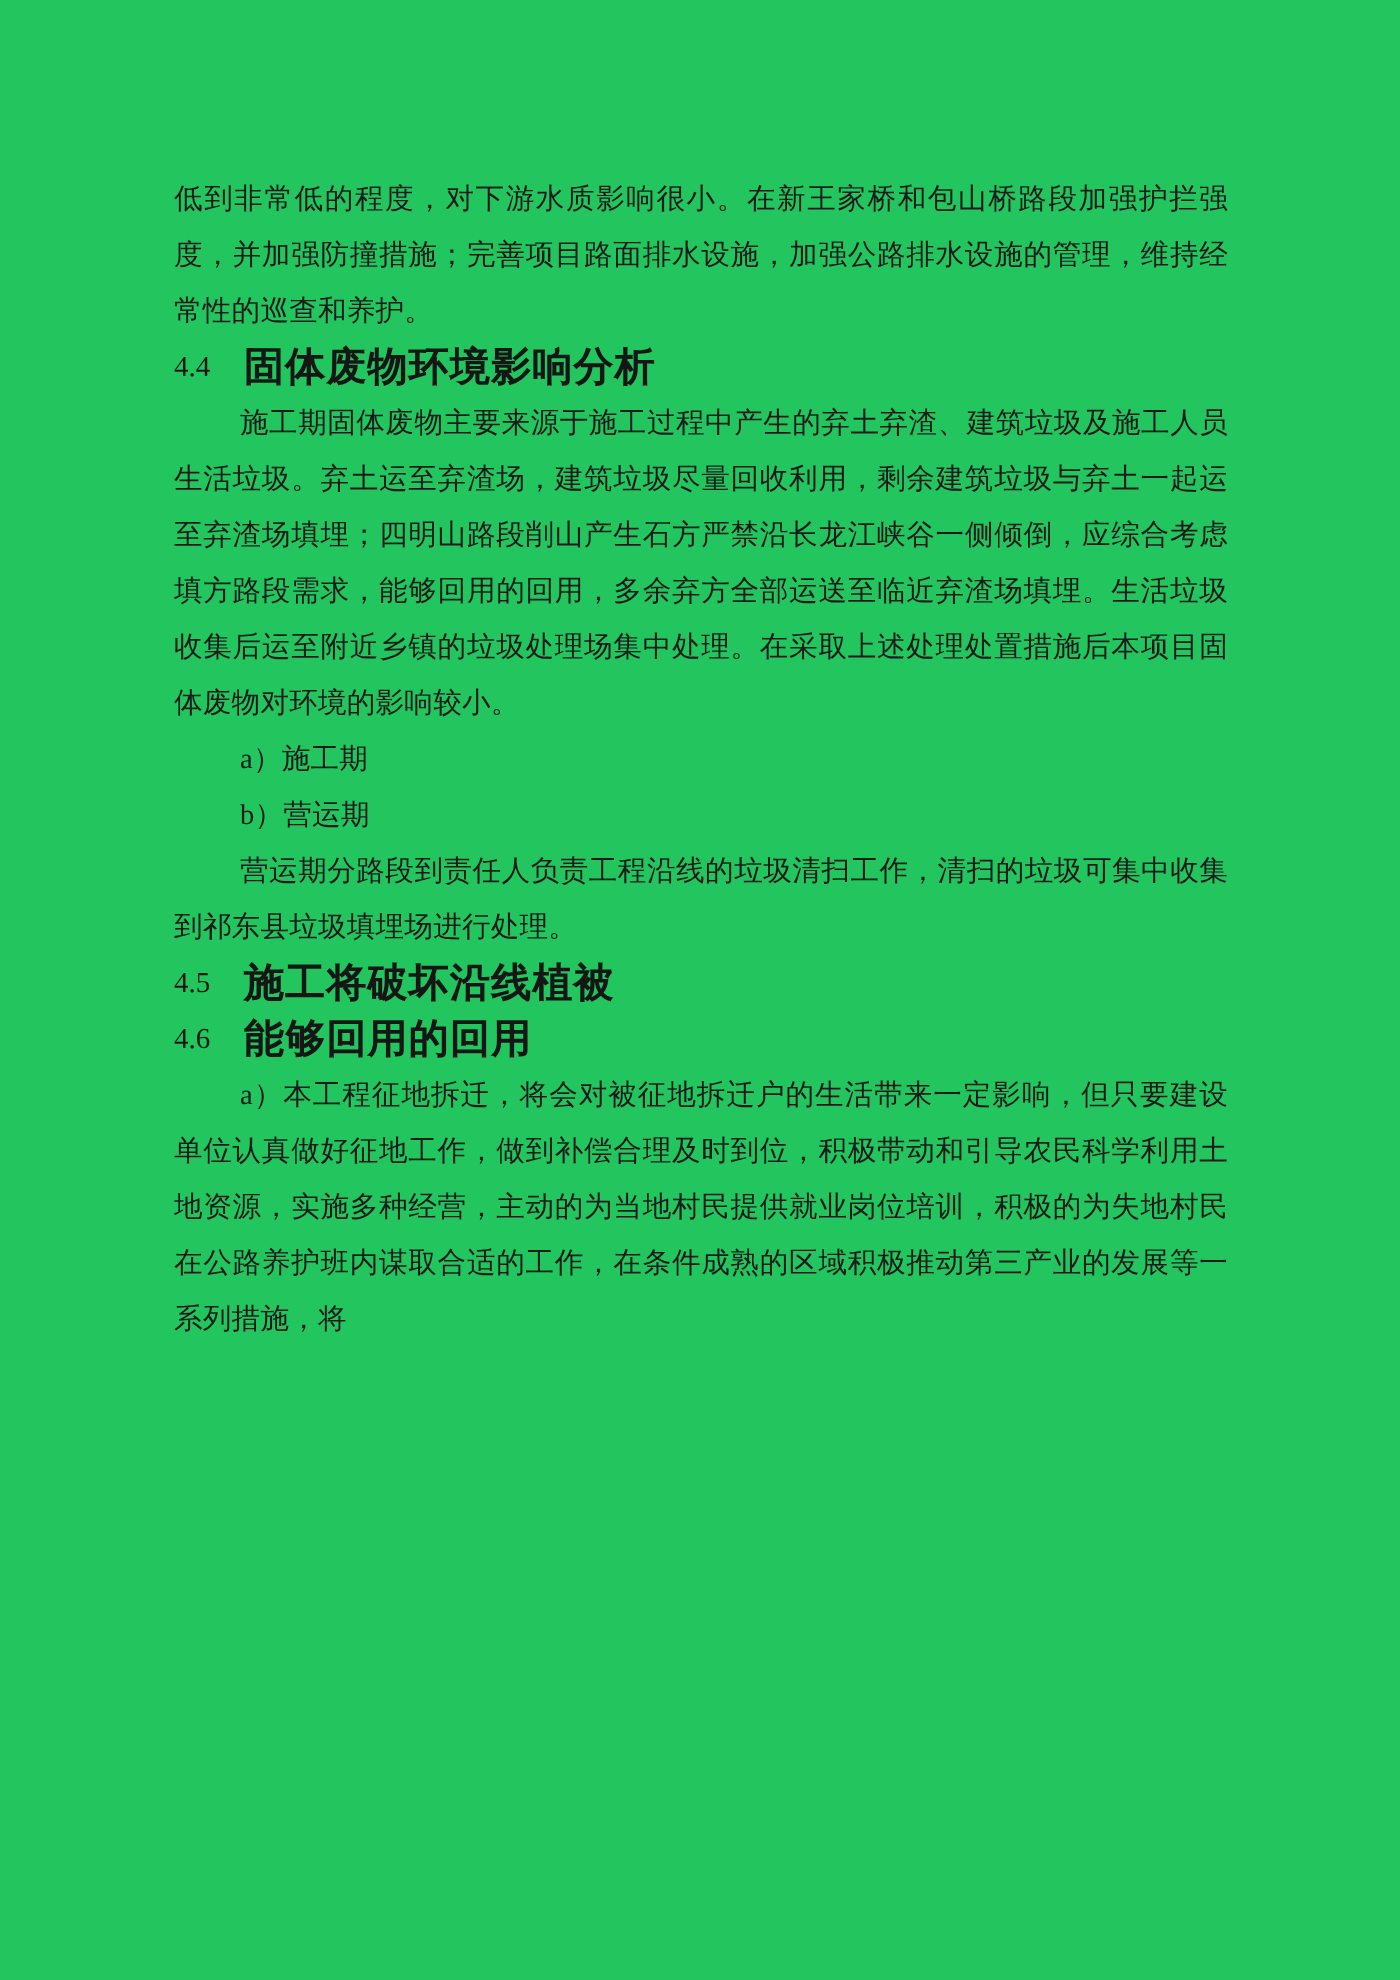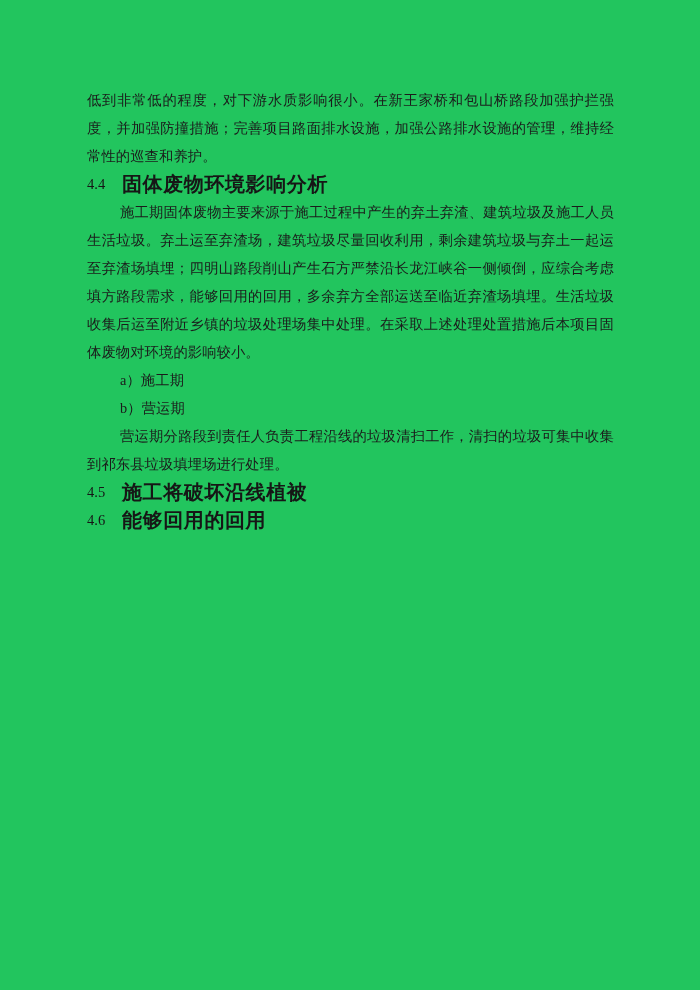--- a/index.html
+++ b/index.html
@@ -81,15 +81,16 @@
       <span class="htitle">施工将破坏沿线植被</span>
     </div>
 
 
 
     <div class="heading">
       <span class="hnum">4.6</span>
       <span class="htitle">能够回用的回用</span>
     </div>
 
+    <p class="body ind">a）本工程征地拆迁，将会对被征地拆迁户的生活带来一定影响，但只要建设单位认真做好征地工作，做到补偿合理及时到位，积极带动和引导农民科学利用土地资源，实施多种经营，主动的为当地村民提供就业岗位培训，积极的为失地村民在公路养护班内谋取合适的工作，在条件成熟的区域积极推动第三产业的发展等一系列措施，将</p>
 
   </div>
 </div>
 
 </body></html>

